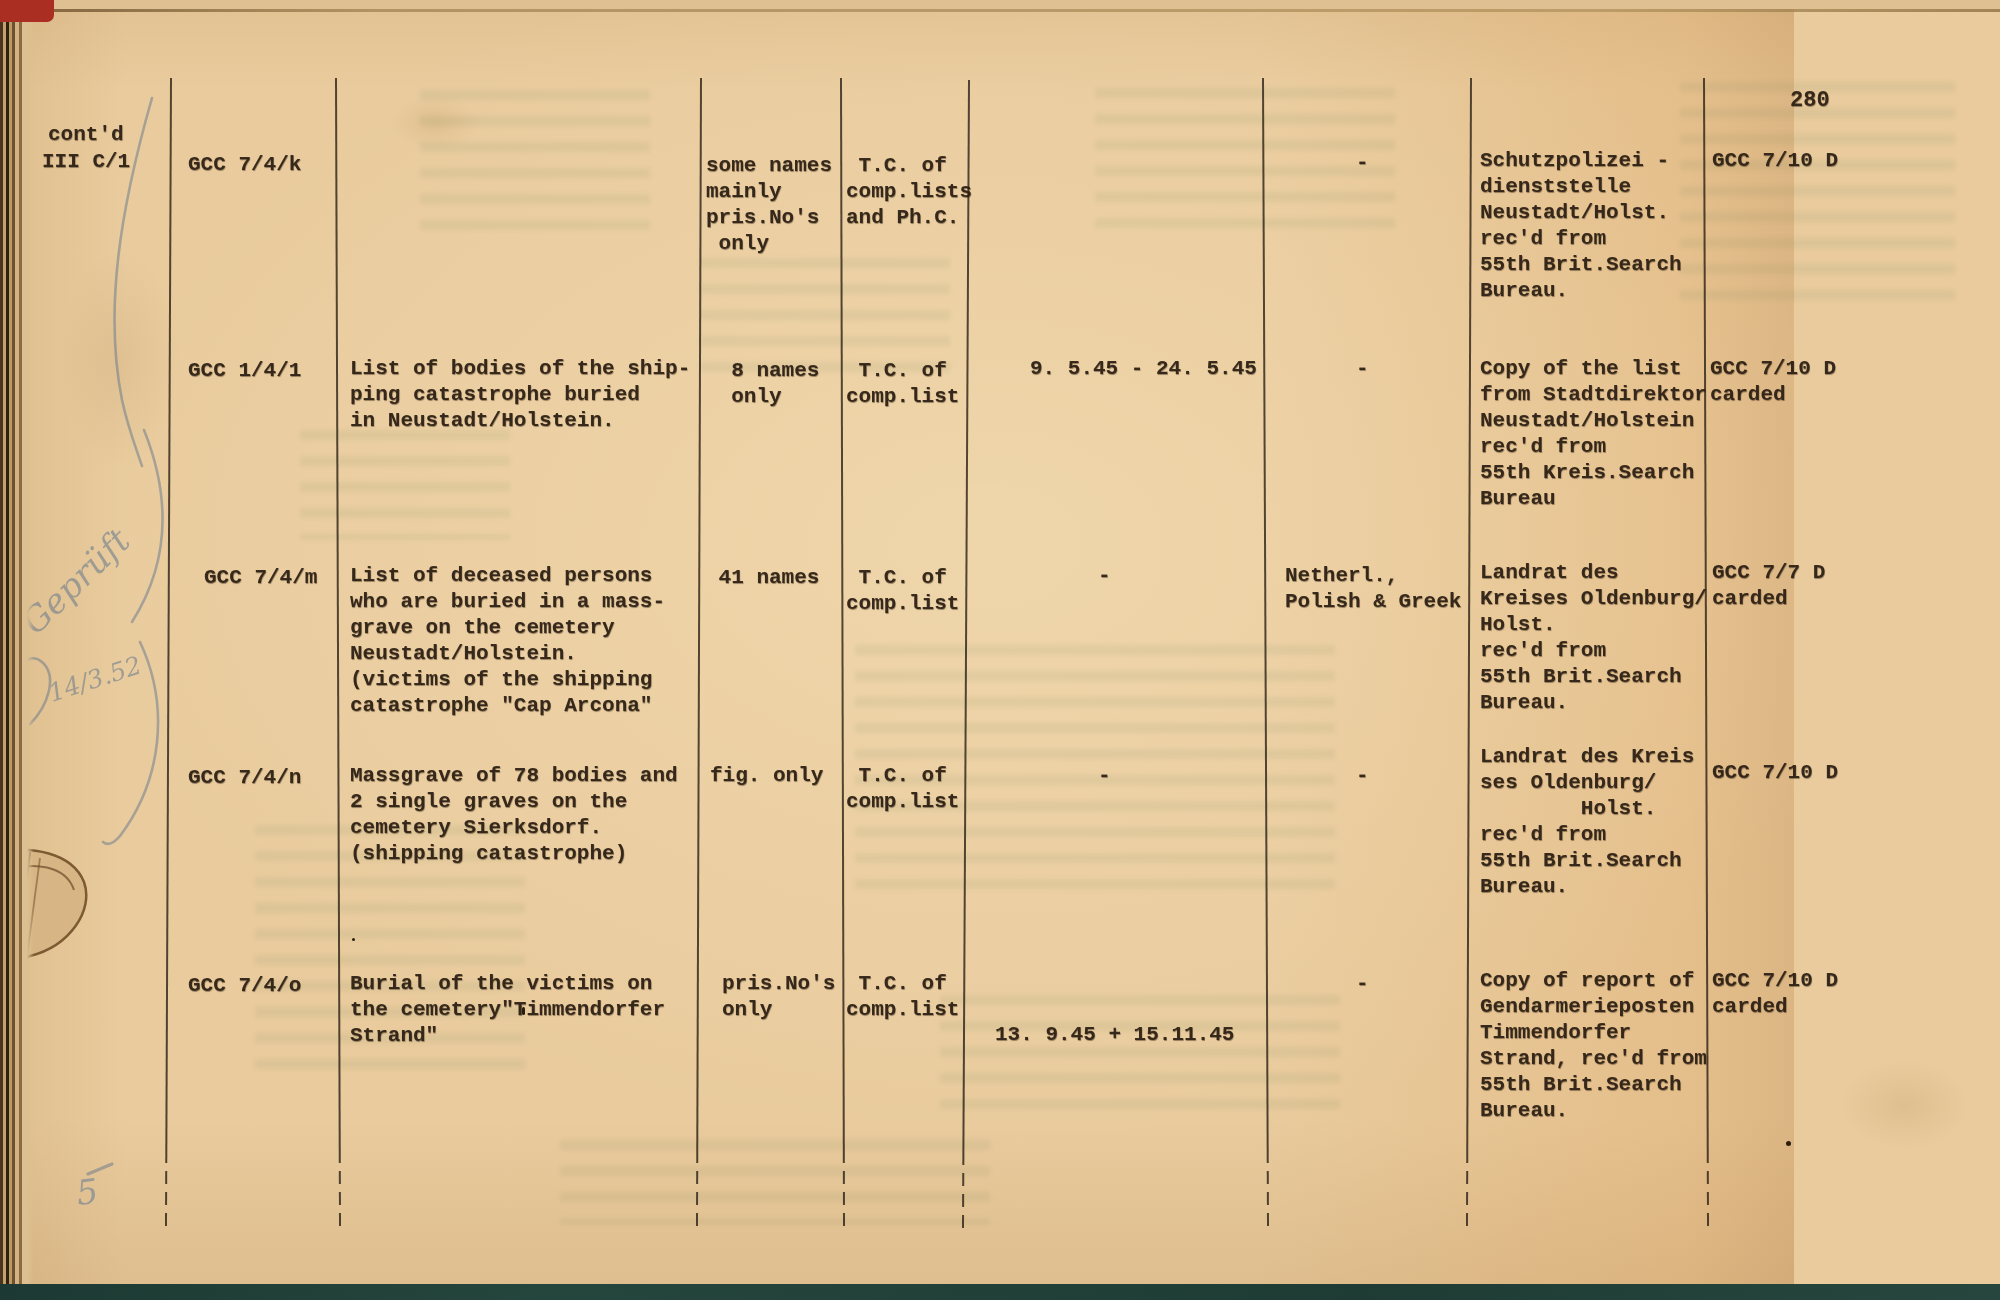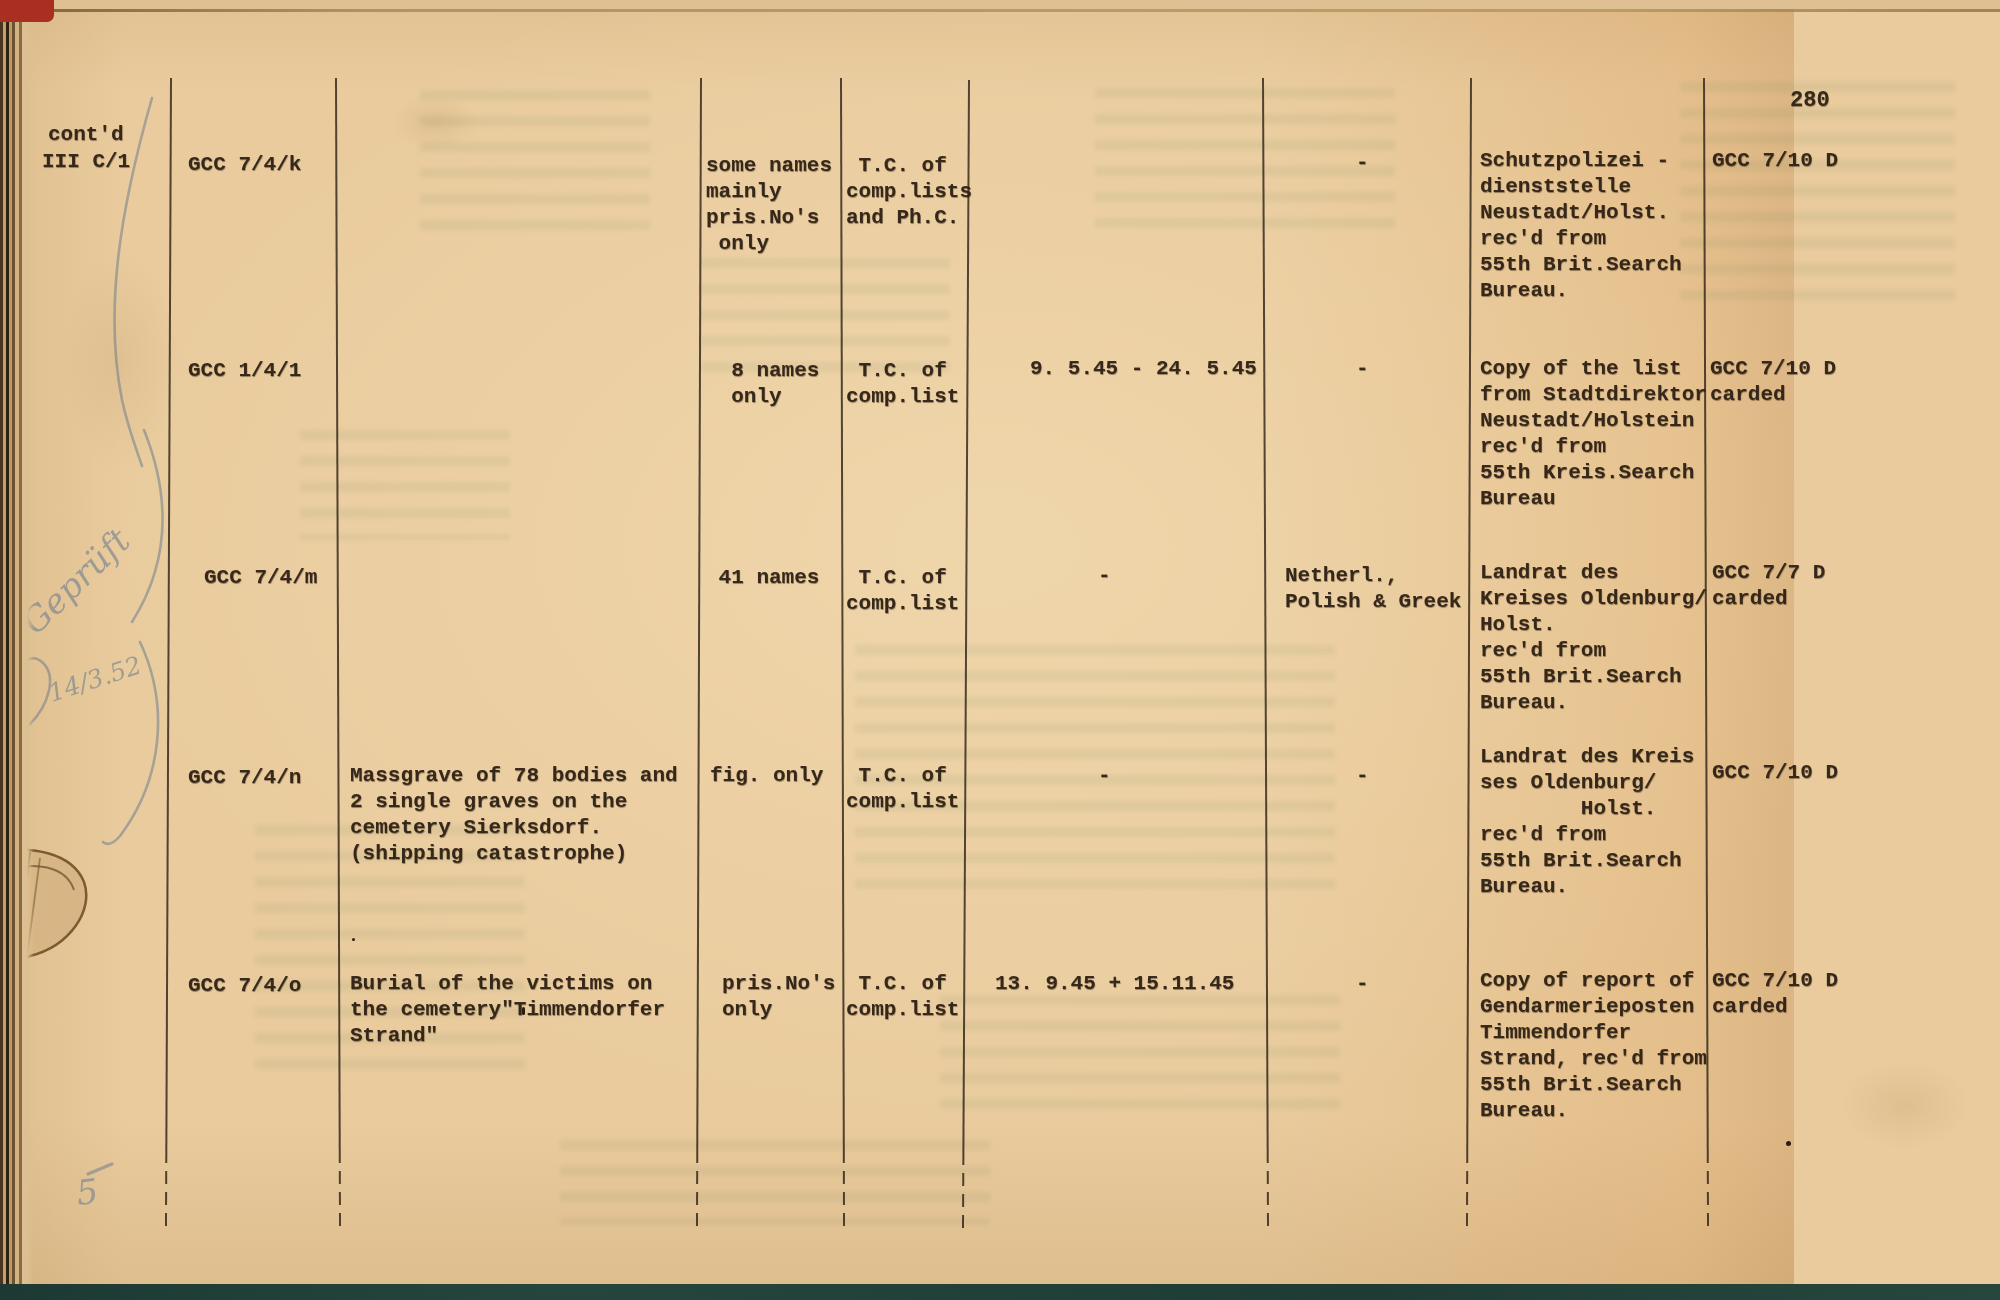--- a/index.html
+++ b/index.html
@@ -77,36 +77,45 @@
   <div class="tw" style="left:1356px;top:150px">-</div>
   <div class="tw" style="left:1480px;top:148px">Schutzpolizei -
 dienststelle
 Neustadt/Holst.
 rec'd from
 55th Brit.Search
 Bureau.</div>
   <div class="tw" style="left:1712px;top:148px">GCC 7/10 D</div>
 
   <div class="tw" style="left:188px;top:358px">GCC 1/4/1</div>
+  <div class="tw" style="left:350px;top:356px">List of bodies of the ship-
+ping catastrophe buried
+in Neustadt/Holstein.</div>
   <div class="tw" style="left:706px;top:358px">  8 names
   only</div>
   <div class="tw" style="left:846px;top:358px"> T.C. of
 comp.list</div>
   <div class="tw" style="left:1030px;top:356px">9. 5.45 - 24. 5.45</div>
   <div class="tw" style="left:1356px;top:356px">-</div>
   <div class="tw" style="left:1480px;top:356px">Copy of the list
 from Stadtdirektor
 Neustadt/Holstein
 rec'd from
 55th Kreis.Search
 Bureau</div>
   <div class="tw" style="left:1710px;top:356px">GCC 7/10 D
 carded</div>
 
   <div class="tw" style="left:204px;top:565px">GCC 7/4/m</div>
+  <div class="tw" style="left:350px;top:563px">List of deceased persons
+who are buried in a mass-
+grave on the cemetery
+Neustadt/Holstein.
+(victims of the shipping
+catastrophe "Cap Arcona"</div>
   <div class="tw" style="left:706px;top:565px"> 41 names</div>
   <div class="tw" style="left:846px;top:565px"> T.C. of
 comp.list</div>
   <div class="tw" style="left:1098px;top:563px">-</div>
   <div class="tw" style="left:1285px;top:563px">Netherl.,
 Polish &amp; Greek</div>
   <div class="tw" style="left:1480px;top:560px">Landrat des
 Kreises Oldenburg/
 Holst.
 rec'd from
@@ -134,21 +143,21 @@
   <div class="tw" style="left:1712px;top:760px">GCC 7/10 D</div>
 
   <div class="tw" style="left:188px;top:973px">GCC 7/4/o</div>
   <div class="tw" style="left:350px;top:971px">Burial of the victims on
 the cemetery"Timmendorfer
 Strand"</div>
   <div class="tw" style="left:722px;top:971px">pris.No's
 only</div>
   <div class="tw" style="left:846px;top:971px"> T.C. of
 comp.list</div>
-  <div class="tw" style="left:995px;top:971px">13. 9.45 + 15.11.45</div>
+  <div class="tw" style="left:995px;top:1022px">13. 9.45 + 15.11.45</div>
   <div class="tw" style="left:1356px;top:971px">-</div>
   <div class="tw" style="left:1480px;top:968px">Copy of report of
 Gendarmerieposten
 Timmendorfer
 Strand, rec'd from
 55th Brit.Search
 Bureau.</div>
   <div class="tw" style="left:1712px;top:968px">GCC 7/10 D
 carded</div>
 

